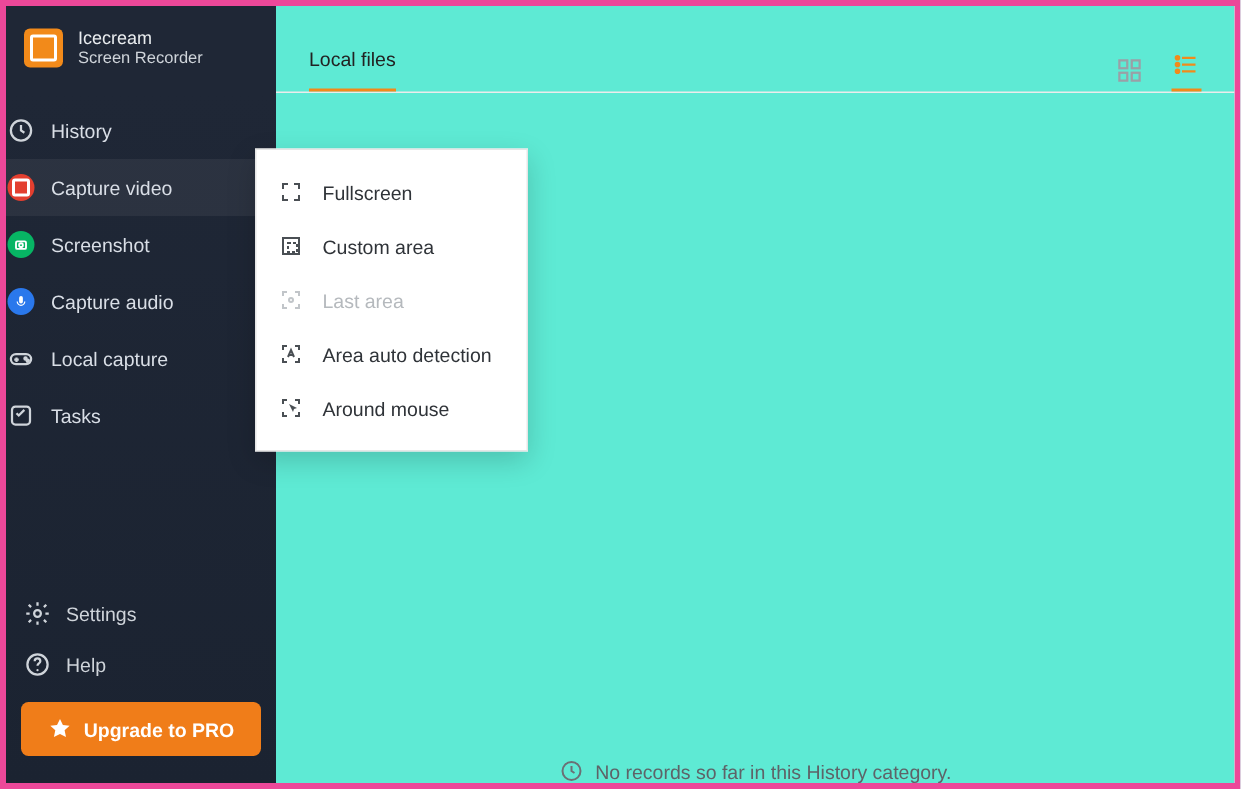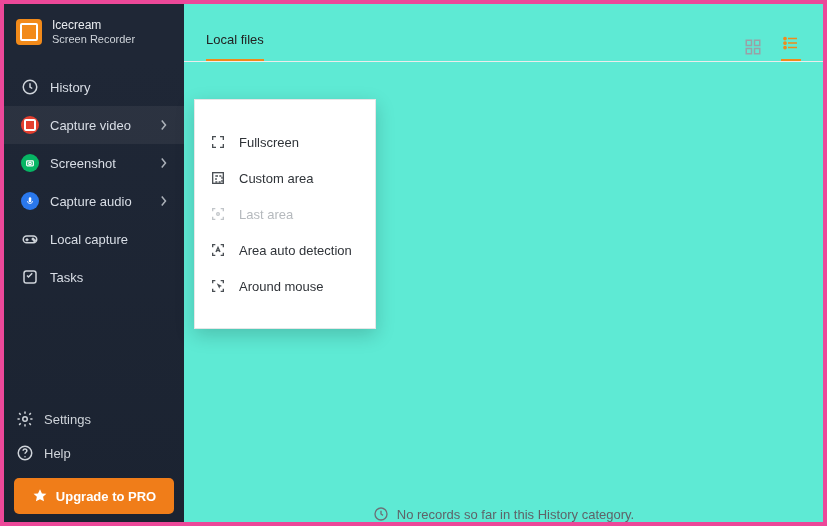--- a/index.html
+++ b/index.html
@@ -26,45 +26,45 @@
   .title-text{color:#e9ecef;font-size:12px;line-height:14px}
   .title-text .t1{font-size:12px}
   .title-text .t2{font-size:11px;color:#cfd4da}
   
   .win-ctrls{position:absolute;right:6px;top:2px;display:flex;gap:14px;align-items:center}
   .win-btn{width:36px;height:26px;display:flex;align-items:center;justify-content:center;color:#3b3f44;cursor:pointer}
   .win-btn svg{width:14px;height:14px;stroke:#3b3f44;fill:none;stroke-width:1.5}
   
   .sidebar{position:absolute;left:0;top:56px;bottom:0;width:180px;background:linear-gradient(180deg,var(--sidebar-bg) 0%, var(--sidebar-bg2) 100%);color:var(--sidebar-text);display:flex;flex-direction:column}
   .nav{display:flex;flex-direction:column;padding-top:8px}
-  .nav-item{display:flex;align-items:center;gap:10px;height:38px;padding:0 16px;font-size:13px;cursor:pointer;color:var(--sidebar-text)}
+  .nav-item{display:flex;align-items:center;gap:10px;height:38px;padding:0 0;font-size:13px;cursor:pointer;color:var(--sidebar-text)}
   .nav-item .chev{margin-left:auto;opacity:.8}
   .nav-item .ico{width:20px;height:20px;display:flex;align-items:center;justify-content:center}
   .nav-item.selected{background:rgba(255,255,255,.06)}
   .dot{width:18px;height:18px;border-radius:50%;display:flex;align-items:center;justify-content:center}
   .dot.red{background:var(--red)}
   .dot.green{background:var(--green)}
   .dot.blue{background:var(--blue)}
   .dot .innersq{width:8px;height:8px;border:2px solid #fff;border-radius:2px}
-  .bottom-area{margin-top:auto;display:flex;flex-direction:column;gap:0;padding-bottom:0}
+  .bottom-area{margin-top:auto;display:flex;flex-direction:column;gap:0;padding-bottom:10px}
   .bottom-item{display:flex;align-items:center;gap:10px;height:34px;padding:0 12px;font-size:13px;color:#cfd4da;cursor:pointer}
   .upgrade{margin:8px 10px 8px 10px;height:36px;border-radius:5px;background:var(--orange-strong);display:flex;align-items:center;justify-content:center;gap:8px;color:#fff;font-size:13px;font-weight:700;cursor:pointer}
   
   .main{position:absolute;left:180px;right:0;top:0;bottom:0;background:#5eead4}
   .tabs{display:flex;align-items:flex-end;height:58px;border-bottom:1px solid #ececec;padding:0 22px 0 22px;box-sizing:border-box}
   .tab{margin-right:28px;height:32px;display:flex;align-items:center;color:var(--muted2);font-size:13px;cursor:pointer}
   .tab.active{color:#222;border-bottom:2px solid var(--orange);padding-bottom:4px}
   .view-toggles{margin-left:auto;display:flex;gap:18px;align-items:center}
   .vt{width:20px;height:20px;display:flex;align-items:center;justify-content:center;cursor:pointer}
   .vt.active{border-bottom:2px solid var(--orange);padding-bottom:6px;color:var(--orange)}
   .center{position:absolute;left:0;right:0;top:58px;bottom:0;display:flex;align-items:flex-end;justify-content:center}
   .empty{display:flex;align-items:center;gap:8px;color:#5e6368;font-size:13px}
   .empty svg{stroke:#6b7075}
   
-  .flyout{position:absolute;left:190px;top:95px;width:180px;background:#fff;border:1px solid var(--menu-border);box-shadow:0 6px 18px var(--menu-shadow);padding:24px 0}
+  .flyout{position:absolute;left:166px;top:95px;width:180px;background:#fff;border:1px solid var(--menu-border);box-shadow:0 6px 18px var(--menu-shadow);padding:10px 0}
   .fly-item{display:flex;align-items:center;gap:12px;height:36px;padding:0 14px;font-size:13px;color:#2f3338;cursor:pointer}
   .fly-item.disabled{color:#b5b9bd;cursor:default}
   .fly-item .fico{width:18px;height:18px;display:flex;align-items:center;justify-content:center;color:#4a4f54}
   .fly-item.disabled .fico{color:#c1c5c9}
   svg{display:block}
   .chev svg{width:8px;height:12px}
 </style>
 </head>
 <body>
 <div class="window">

